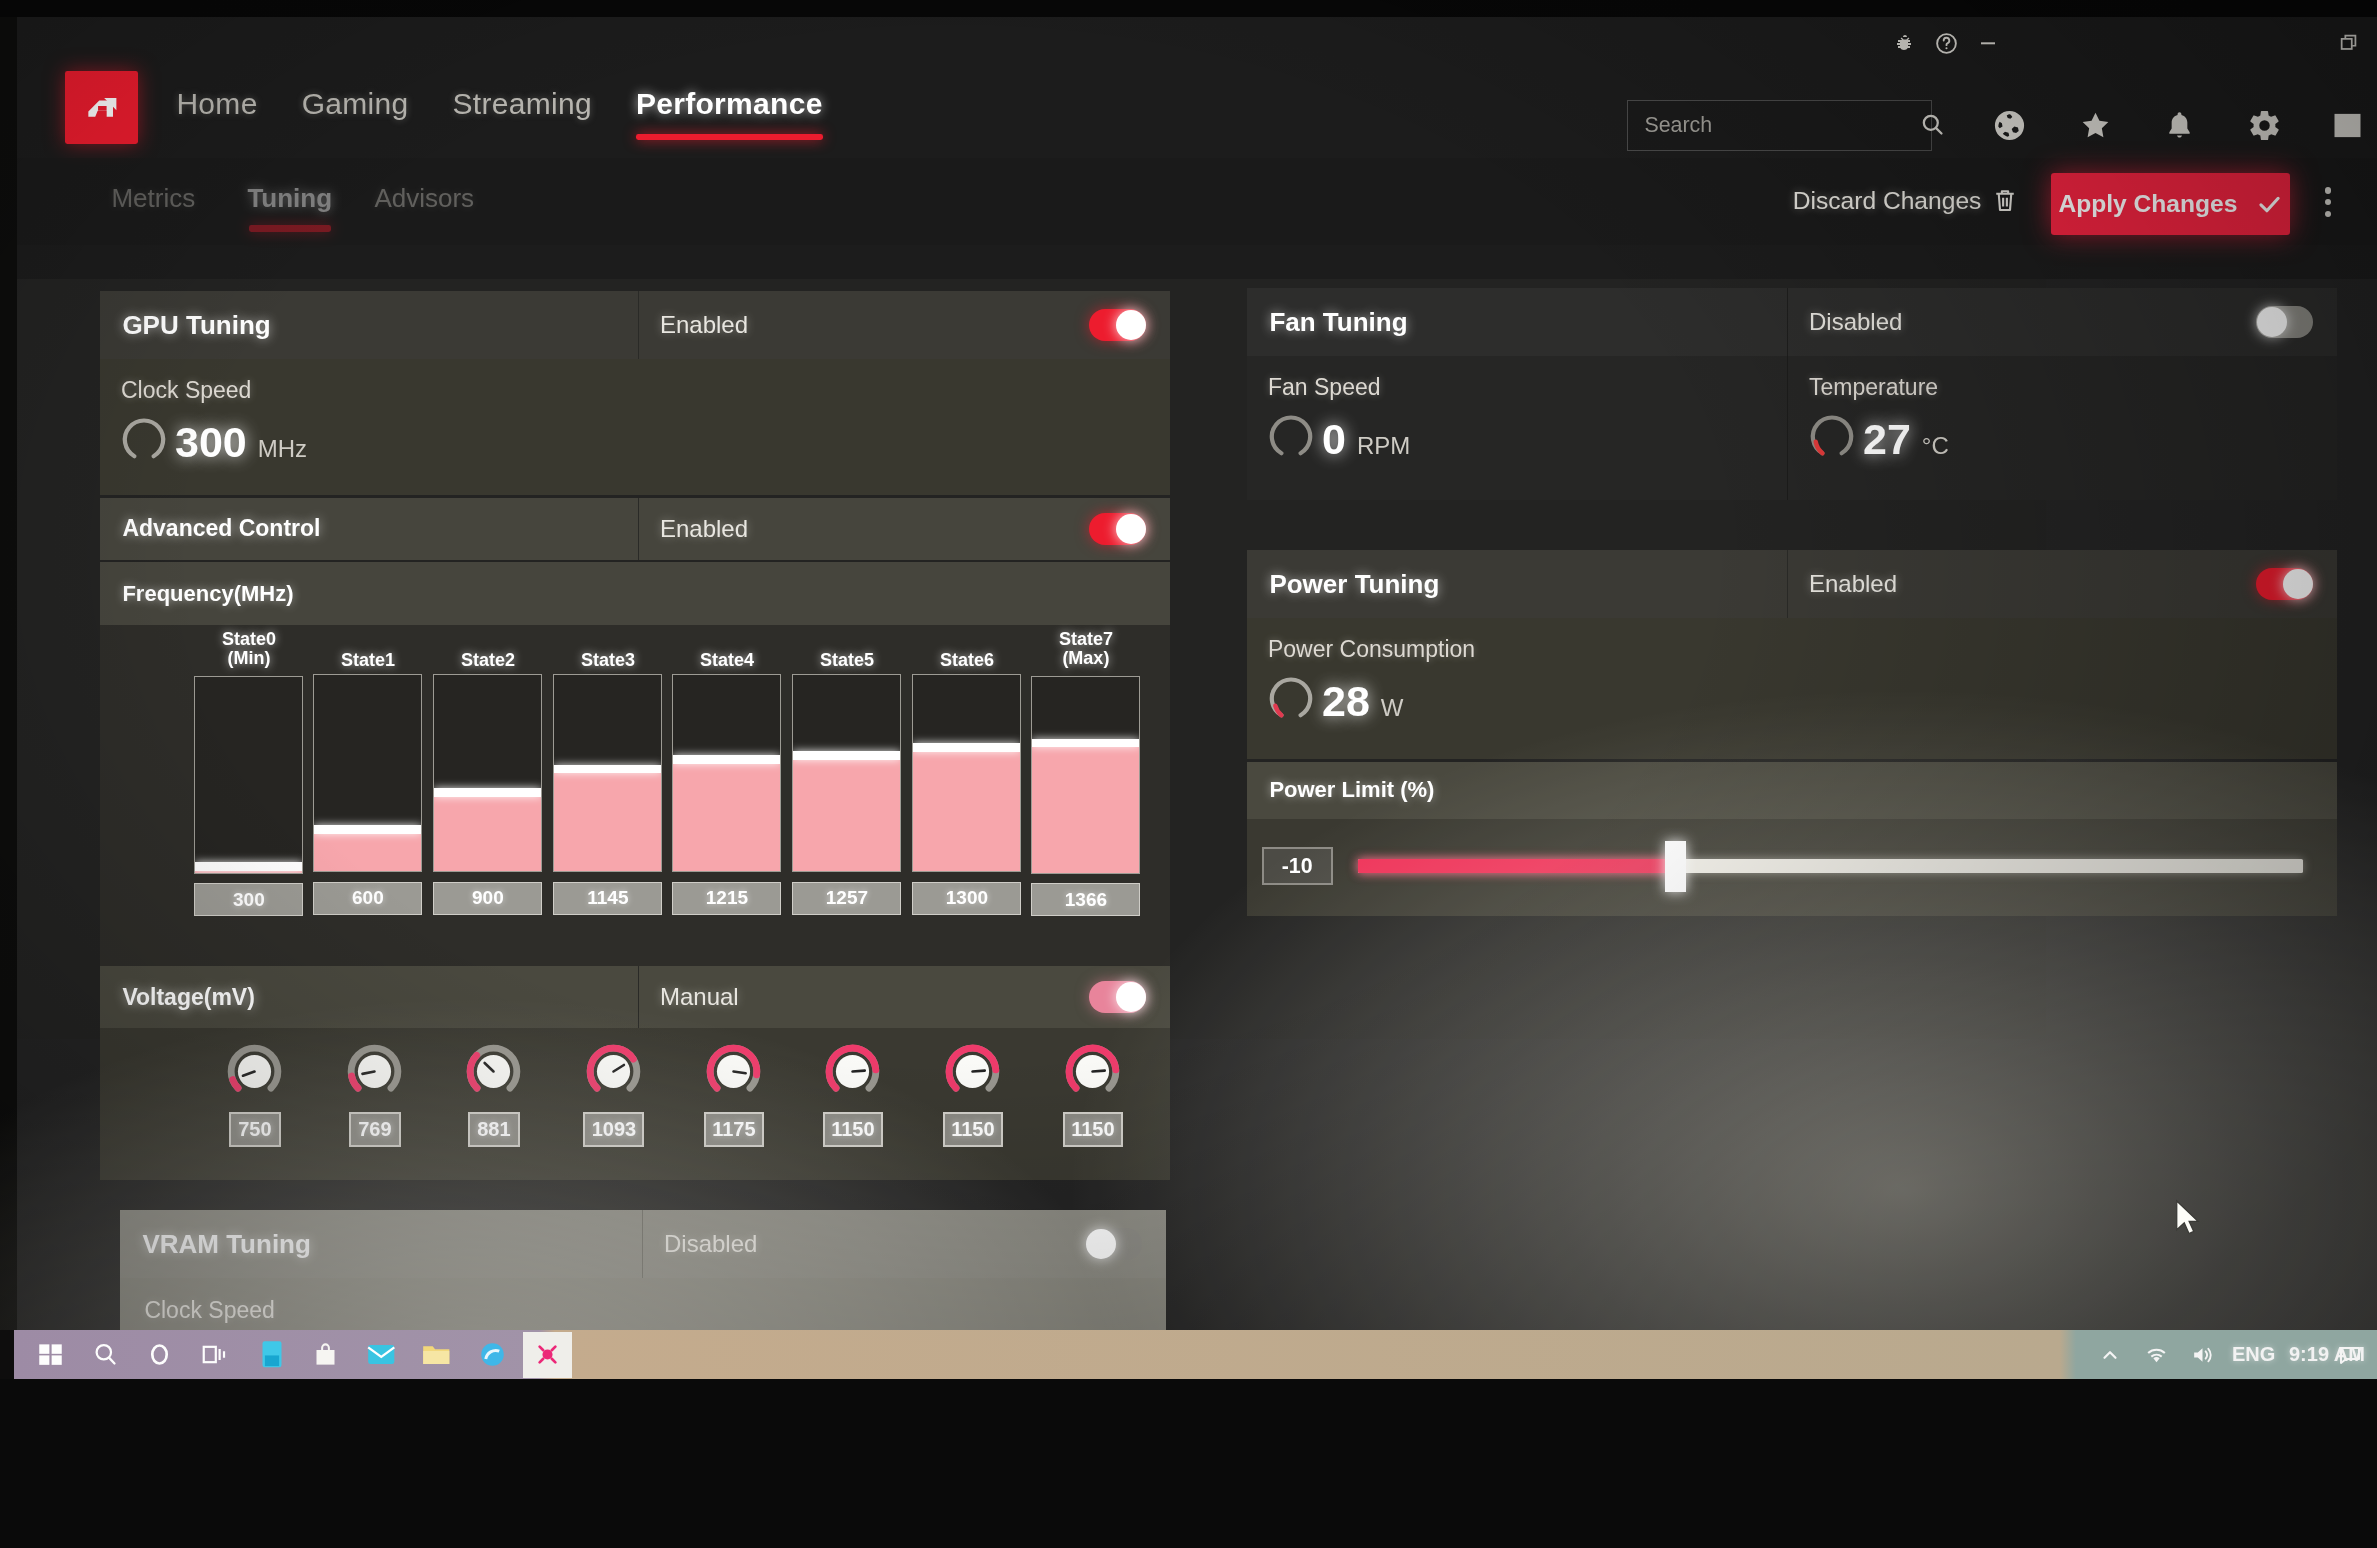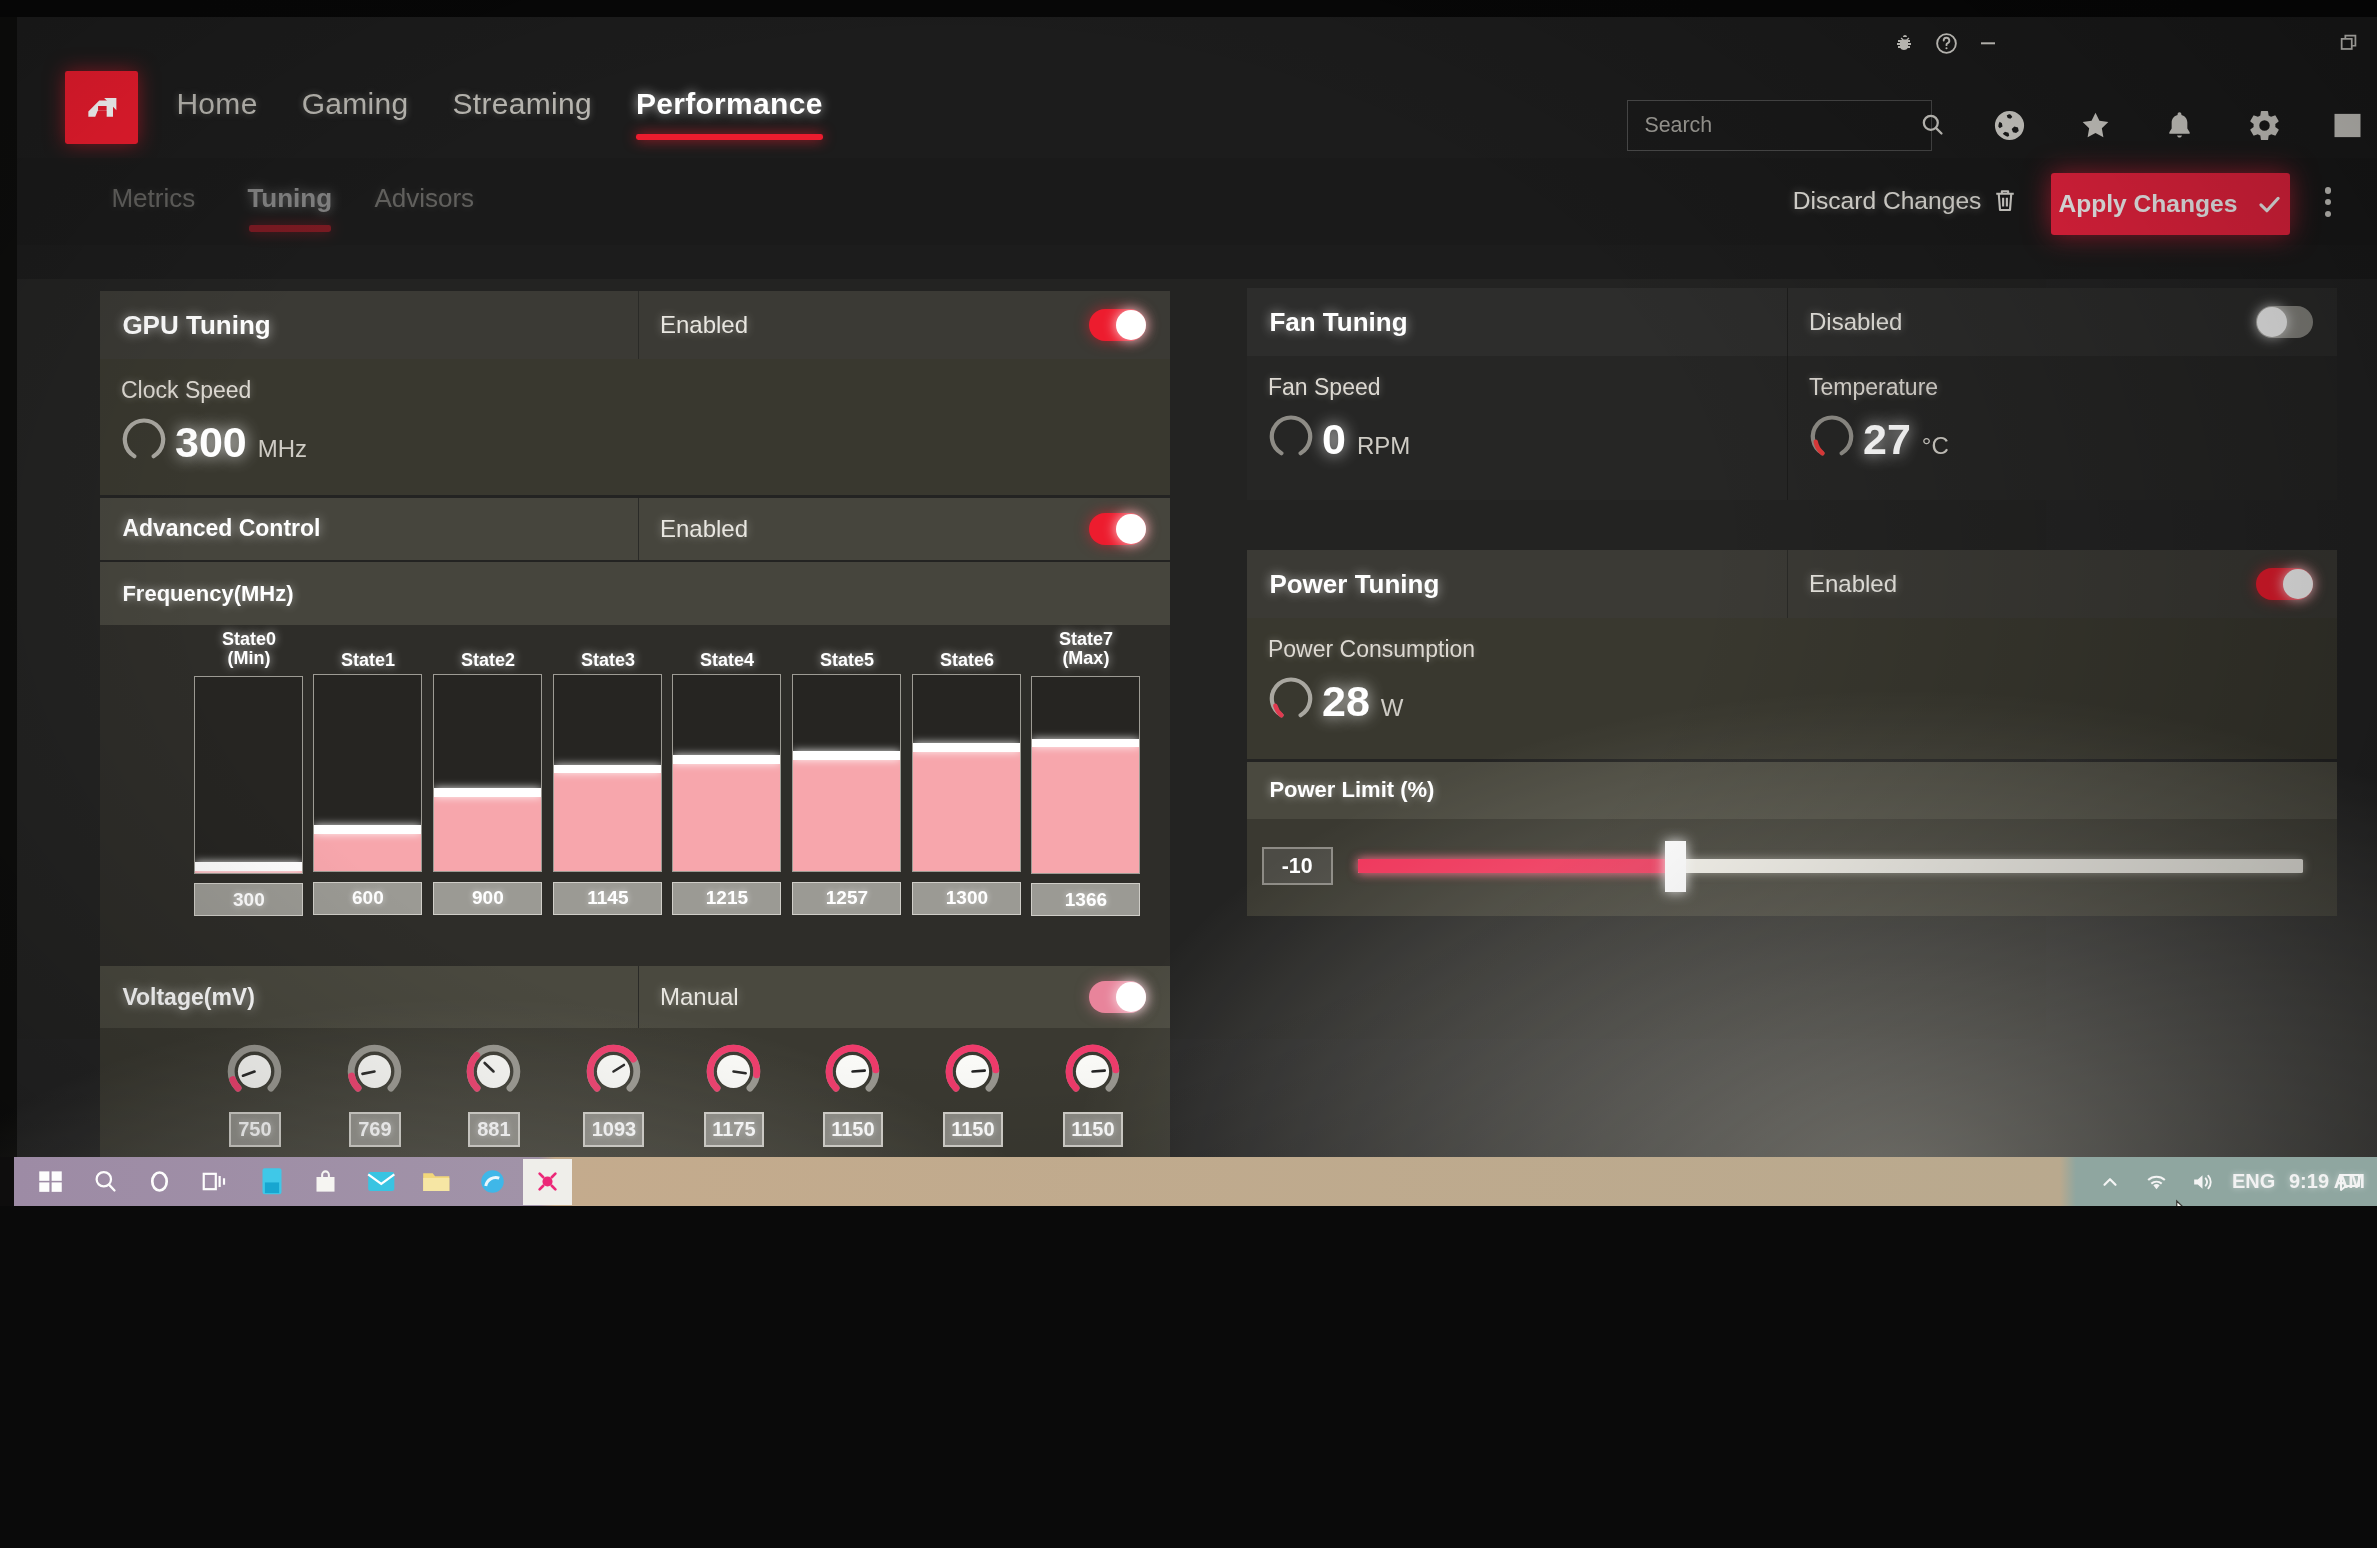--- a/index.html
+++ b/index.html
@@ -6,21 +6,21 @@
   html, body {
     width: 2377px; height: 1549px;
     overflow: hidden;
     font-family: "Liberation Sans", sans-serif;
     background: #0a0a0a;
   }
 
   
   #screen {
     position: relative;
-    width: 2377px; height: 1206px;
+    width: 2377px; height: 1379px;
     background: #111010;
     overflow: hidden;
   }
 
   
   .desk-bg {
     position: absolute; left: 0; top: 17.4px; right: 0; bottom: 44px;
     background: linear-gradient(160deg,#8c8b80 0%, #9c9a8d 30%, #a8a69a 55%, #b3b1a4 100%);
   }
   .desk-dark-left {

